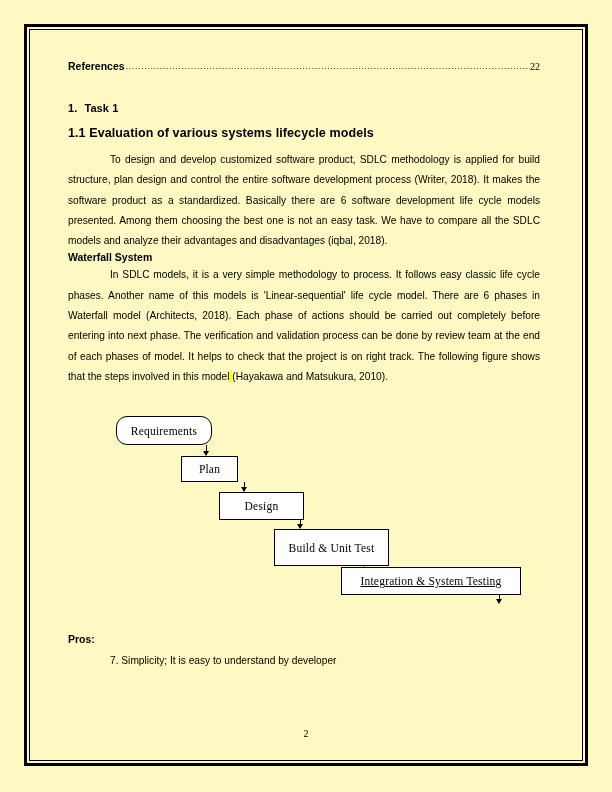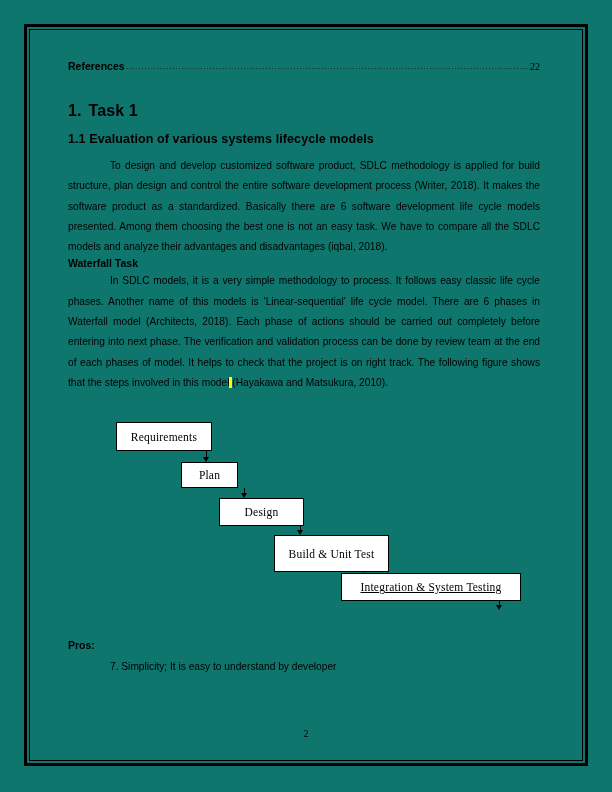--- a/index.html
+++ b/index.html
@@ -4,21 +4,21 @@
 <style>
   html, body {
     margin: 0;
     padding: 0;
     background: #ffffff;
   }
   .page {
     position: relative;
     width: 612px;
     height: 792px;
-    background: #0f766e;
+    background: #fef9c3;
     overflow: hidden;
     font-family: "Liberation Sans", sans-serif;
     color: #000000;
   }
 
   
   .border-outer {
     position: absolute;
     left: 24px;
     top: 24px;
@@ -69,21 +69,21 @@
   }
   .toc-page {
     flex: none;
     font-family: "Liberation Serif", serif;
     font-weight: normal;
     font-size: 10px;
   }
 
   
   h1.doc-h1 {
-    font-size: 16px;
+    font-size: 11px;
     font-weight: bold;
     margin: 0 0 12px 0;
     letter-spacing: 0.1px;
   }
   h1.doc-h1 .num { margin-right: 7px; }
   h2.doc-h2 {
     font-size: 12.5px;
     font-weight: bold;
     margin: 0 0 10px 0;
     letter-spacing: 0.1px;
@@ -182,36 +182,36 @@
     </div>
 
     <h1 class="doc-h1">
       <span class="num">1.</span><span>Task 1</span>
     </h1>
 
     <h2 class="doc-h2">1.1 Evaluation of various systems lifecycle models</h2>
 
     <p class="body"><span class="indent"></span><span>To design and develop customized software product, SDLC methodology is applied for build structure, plan design and control the entire software development process (Writer, 2018). It makes the software product as a standardized. Basically there are 6 software development life cycle models presented. Among them choosing the best one is not an easy task. We have to compare all the SDLC models and analyze their advantages and disadvantages (iqbal, 2018).</span></p>
 
-    <h3 class="doc-h3">Waterfall Task</h3>
+    <h3 class="doc-h3">Waterfall System</h3>
 
     <p class="body"><span class="indent"></span><span>In SDLC models, it is a very simple methodology to process. It follows easy classic life cycle phases. Another name of this models is 'Linear-sequential' life cycle model. There are 6 phases in Waterfall model (Architects, 2018). Each phase of actions should be carried out completely before entering into next phase. The verification and validation process can be done by review team at the end of each phases of model. It helps to check that the project is on right track. The following figure shows that the steps involved in this model</span><span class="hl"> </span><span>(Hayakawa and Matsukura, 2010).</span></p>
 
     <div class="figure" id="waterfall-figure">
         <div class="wf-arrow" style="left: 138px; top: 44px; height: 7px;"></div>
         <div class="wf-head" style="left: 135px; top: 50px;"></div>
         <div class="wf-arrow" style="left: 176px; top: 81px; height: 6px;"></div>
         <div class="wf-head" style="left: 173px; top: 86px;"></div>
         <div class="wf-arrow" style="left: 232px; top: 119px; height: 5px;"></div>
         <div class="wf-head" style="left: 229px; top: 123px;"></div>
         <div class="wf-arrow" style="left: 296px; top: 156px; height: 6px;"></div>
         <div class="wf-head" style="left: 293px; top: 161px;"></div>
         <div class="wf-arrow" style="left: 431px; top: 194px; height: 5px;"></div>
         <div class="wf-head" style="left: 428px; top: 198px;"></div>
-        <div class="wf-box" style="left: 48px; top: 15px; width: 96px; height: 29px;">
+        <div class="wf-box" style="left: 48px; top: 15px; width: 96px; height: 29px; border-radius: 11px;">
           <span>Requirements</span>
         </div>
         <div class="wf-box" style="left: 113px; top: 55px; width: 57px; height: 26px;">
           <span>Plan</span>
         </div>
         <div class="wf-box" style="left: 151px; top: 91px; width: 85px; height: 28px; align-items: center;">
           <span>Design</span>
         </div>
         <div class="wf-box" style="left: 206px; top: 128px; width: 115px; height: 37px;">
           <span>Build &amp; Unit Test</span>

